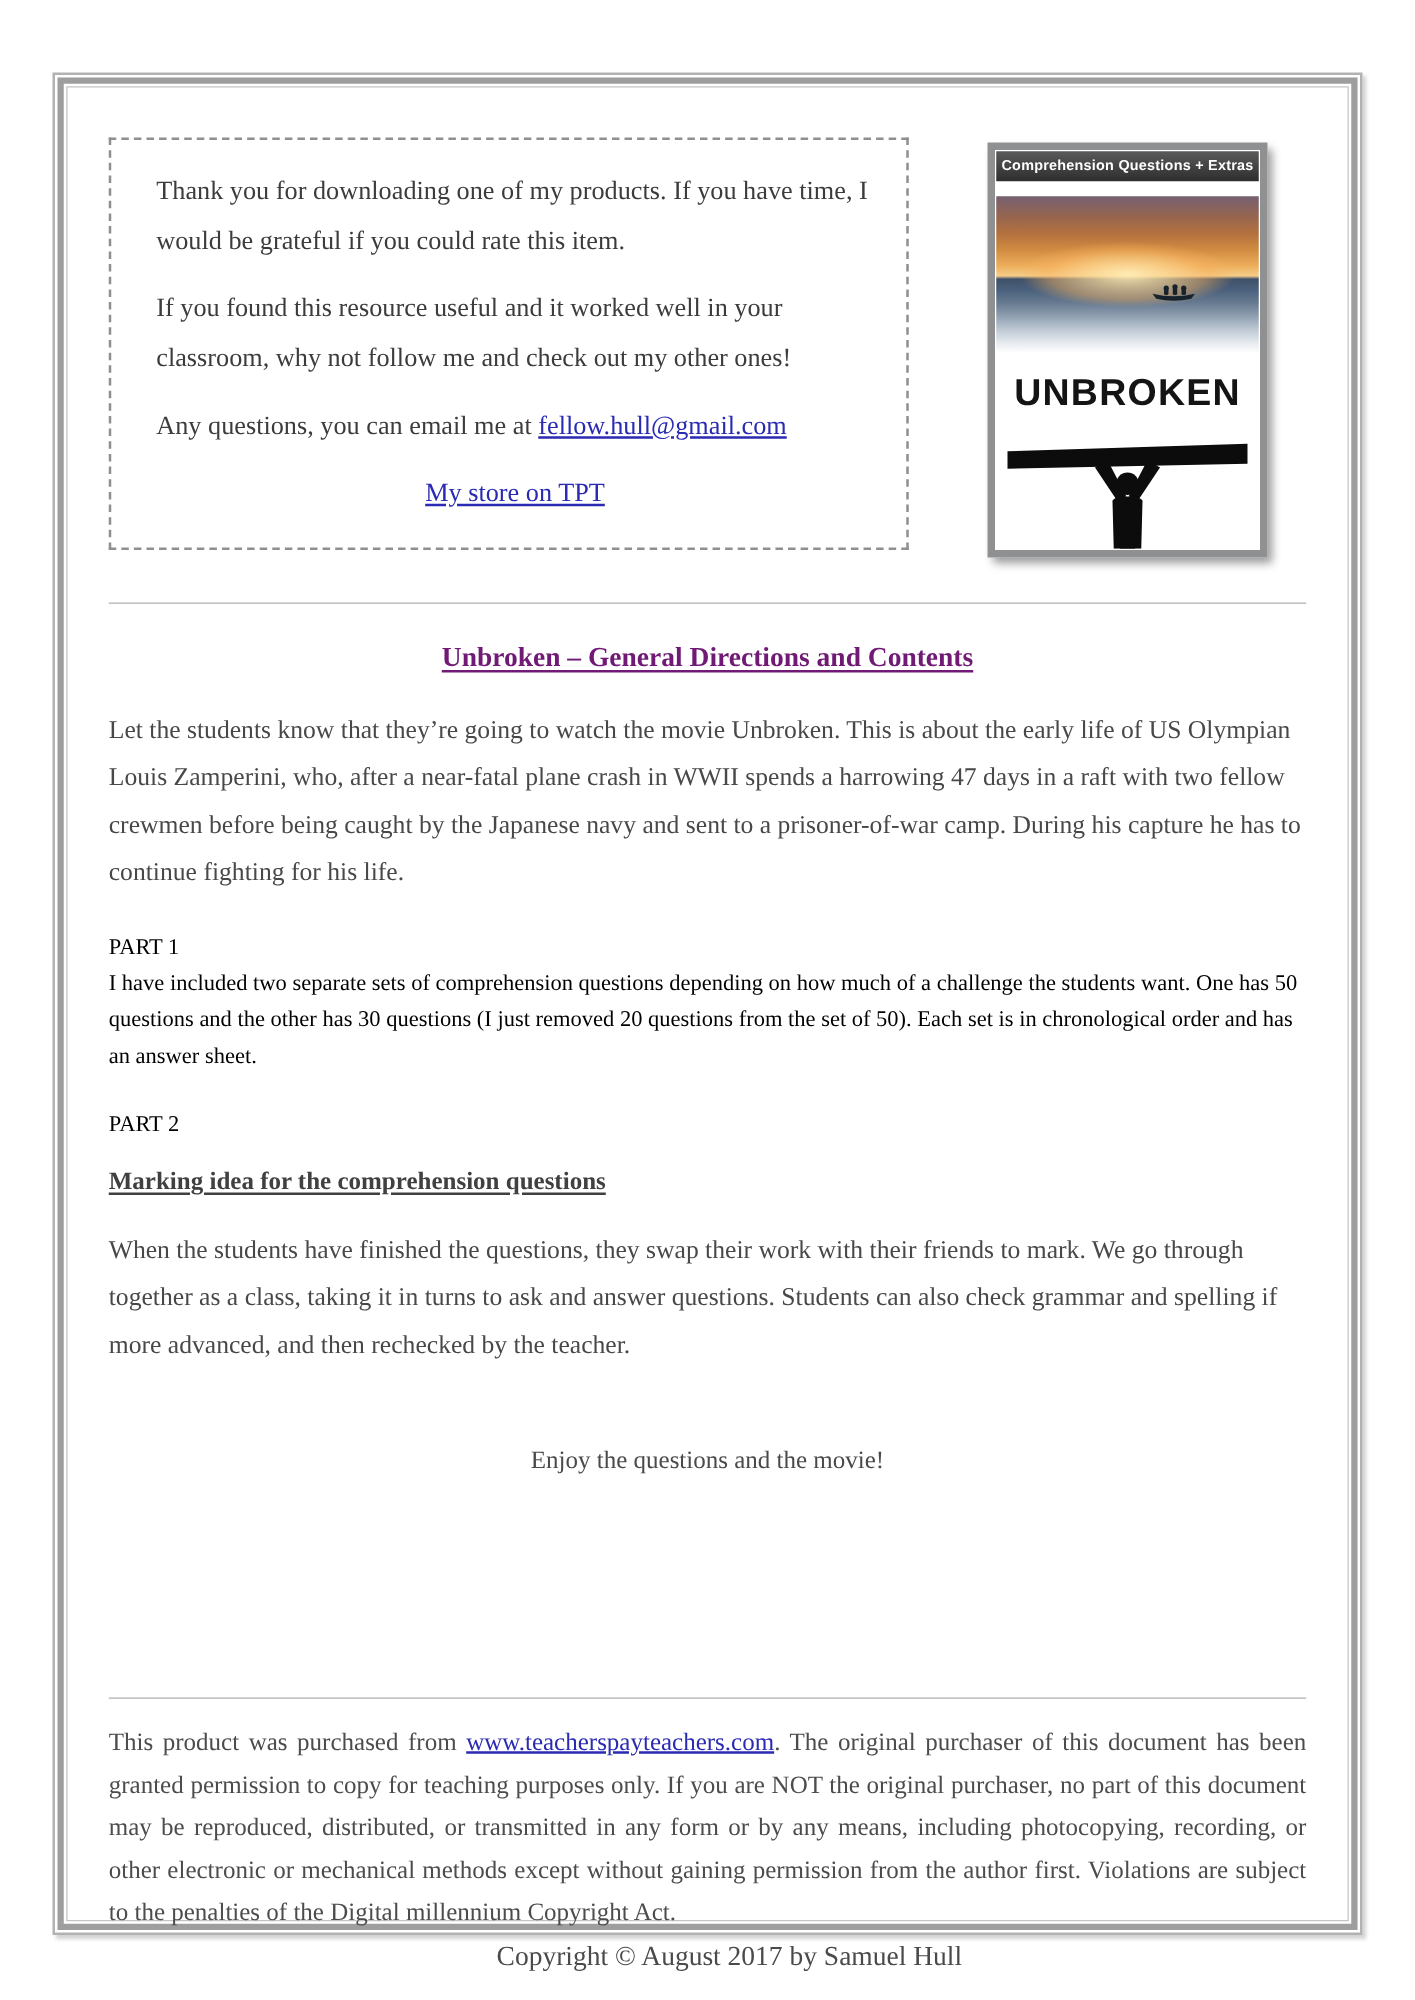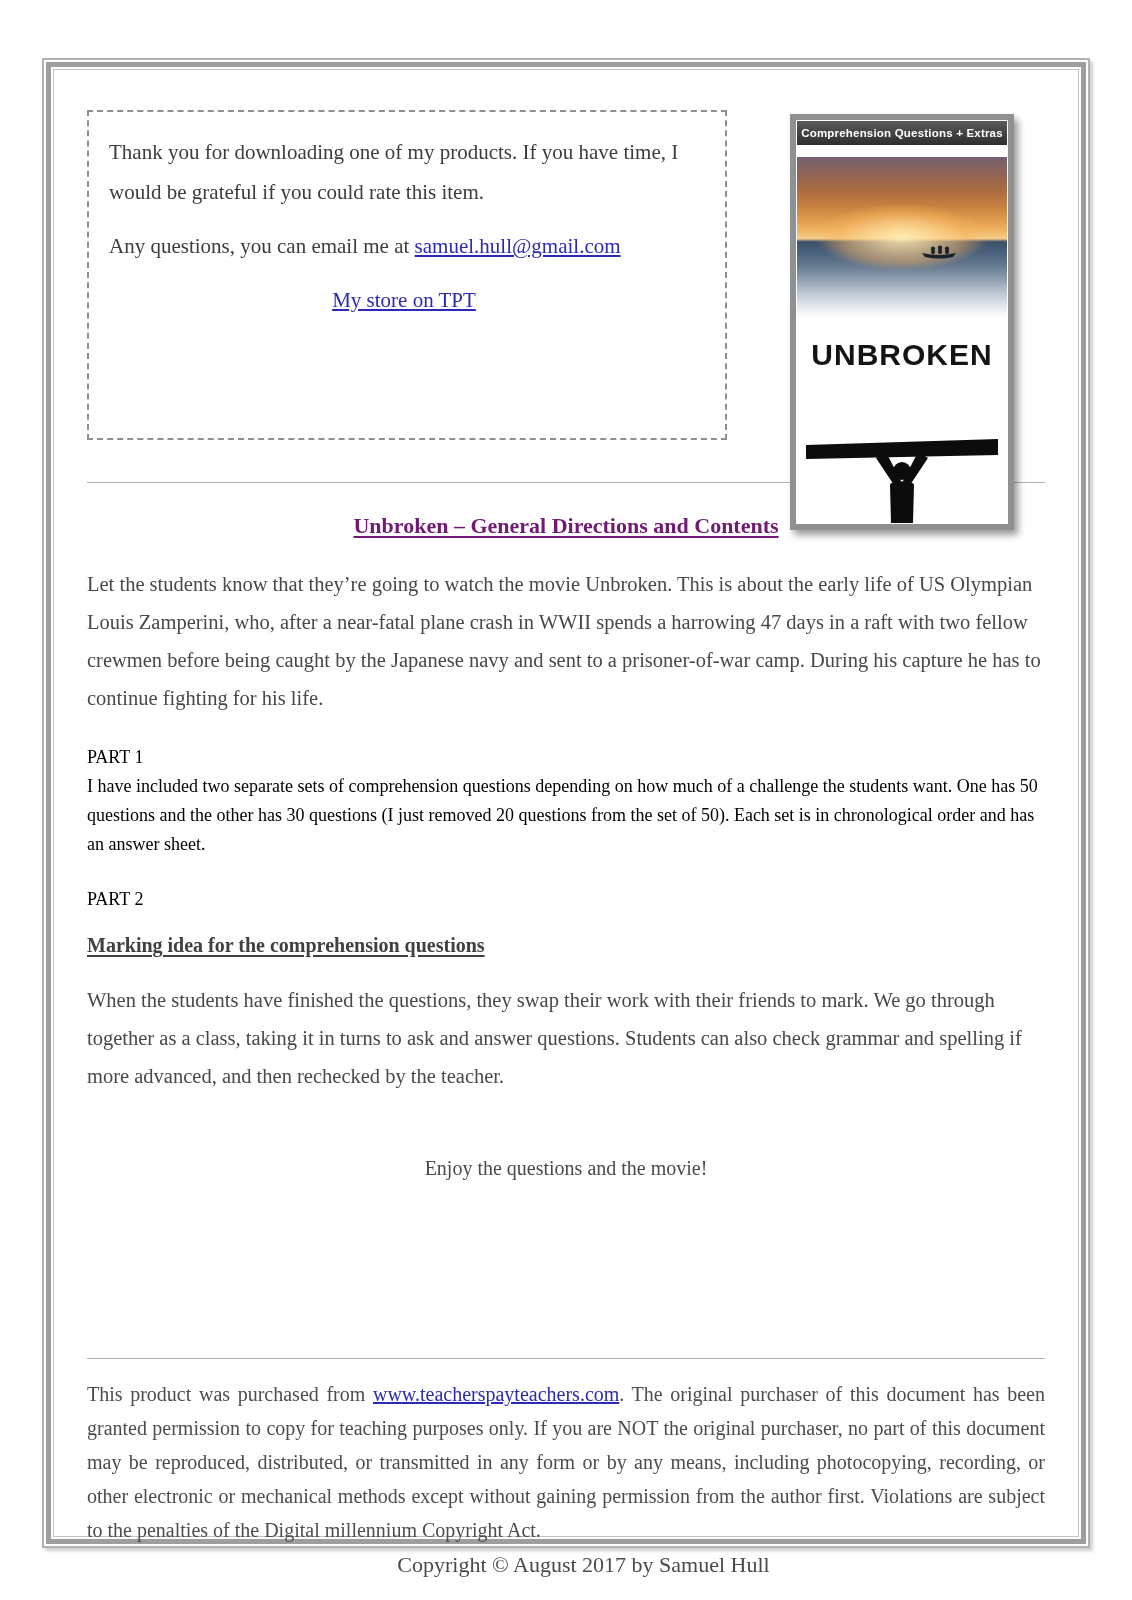--- a/index.html
+++ b/index.html
@@ -24,28 +24,28 @@
 
   .content { position: relative; height: 100%; padding: 40px 33px 0 33px; }
 
   
   .thanks-box {
     width: 640px; min-height: 330px;
     border: 2px dashed #8f8f8f;
     padding: 20px 26px 24px 20px;
     font-size: 21px; line-height: 40px; color: #3c3c3c;
   }
-  .thanks-box p { margin-bottom: 14px; }
+  .thanks-box p { margin-bottom: 14px; margin-left: 16px; }
   .thanks-box p:last-child { margin-bottom: 0; text-align: center; }
   a.doc-link { color: #2a2ab2; text-decoration: underline; }
 
   
   .cover {
     position: absolute; top: 44px; right: 64px;
-    width: 224px; height: 416px;
+    width: 224px; height: 332px;
     border: 6px solid #8e9092;
     background: #ffffff; padding: 1px;
     box-shadow: 4px 5px 7px rgba(0,0,0,0.4);
     display: flex; flex-direction: column;
     font-family: "Liberation Sans", sans-serif;
     gap: 12px;
   }
   .cover-banner {
     height: 24px; background: linear-gradient(#5a5a5a, #2e2e2e);
     color: #ffffff; font-size: 11.5px; font-weight: bold;
@@ -100,21 +100,22 @@
 </head>
 <body>
 
 <div class="frame-outer">
  <div class="frame-mid">
   <div class="frame-inner">
    <div class="content">
 
      <div class="thanks-box">
        <p>Thank you for downloading one of my products.  If you have time, I would be grateful if you could rate this item.</p>
-       <p><span>Any questions, you can email me at </span><a class="doc-link" href="#">samuel.hull@gmail.com</a></p>
+       <p>If you found this resource useful and it worked well in your classroom, why not follow me and check out my other ones!</p>
+       <p><span>Any questions, you can email me at </span><a class="doc-link" href="#">fellow.hull@gmail.com</a></p>
        <p><a class="doc-link" href="#">My store on TPT</a></p>
      </div>
 
      <div class="cover">
        <div class="cover-banner">Comprehension Questions + Extras</div>
        <div class="cover-photo">
          <svg class="raft" width="40" height="16" viewBox="0 0 40 16">
            <path d="M3 10 Q20 14 37 10 L34 14 Q20 17 6 14 Z" fill="#18222c"></path>
            <circle cx="14" cy="5.5" r="2.1" fill="#18222c"></circle>
            <rect x="12.2" y="6" width="3.6" height="5" rx="1.5" fill="#18222c"></rect>

